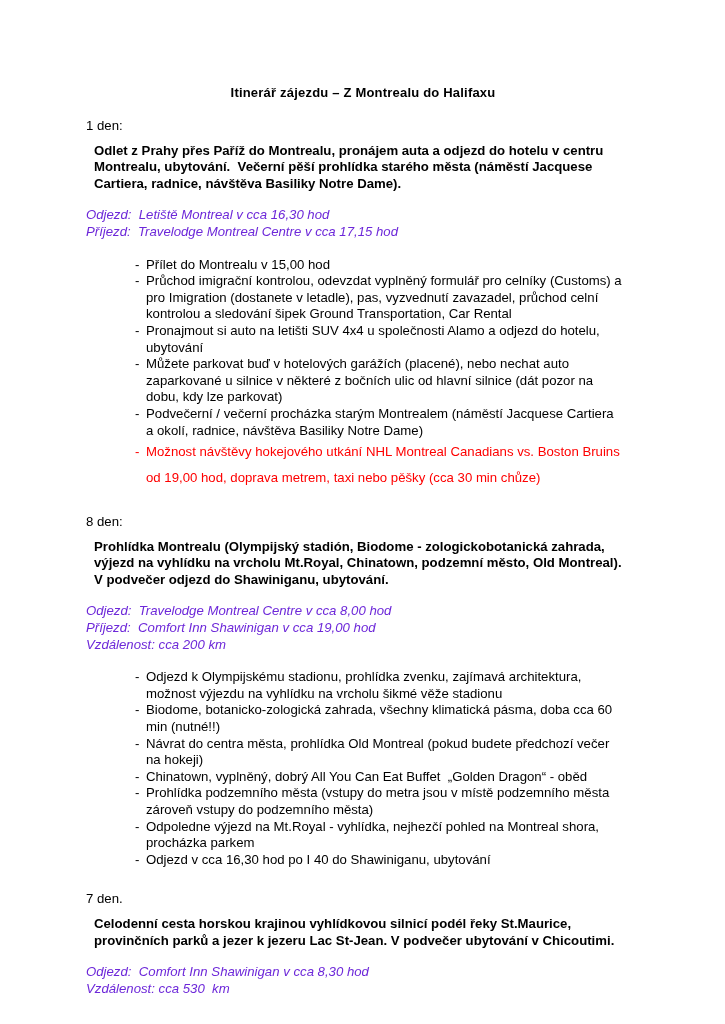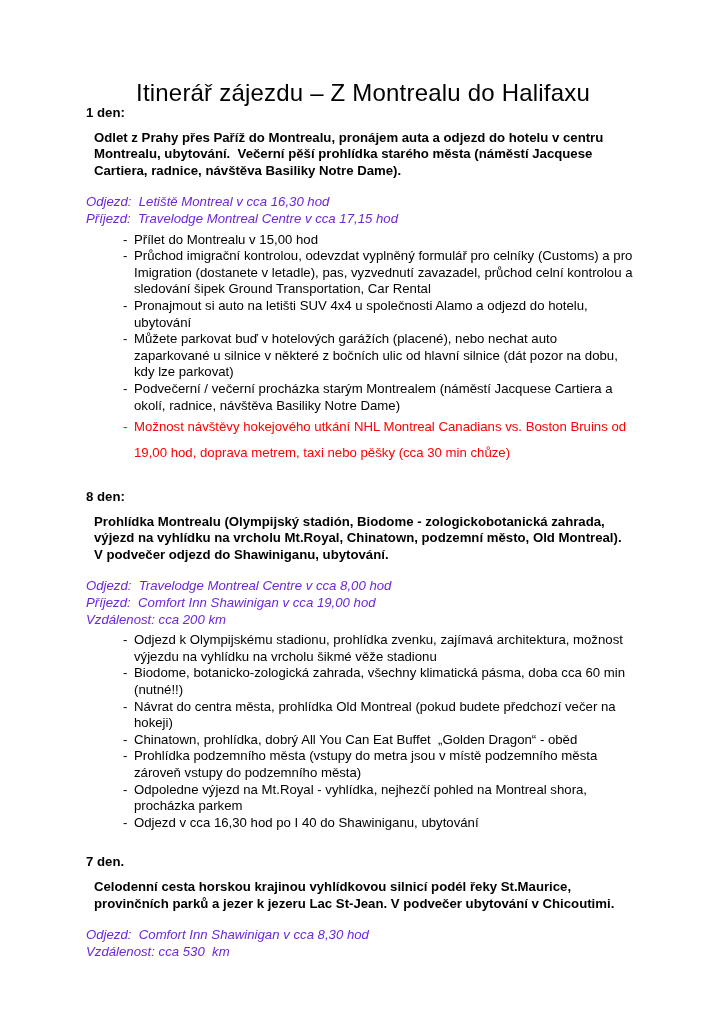--- a/index.html
+++ b/index.html
@@ -15,50 +15,50 @@
     box-sizing: border-box;
     padding: 82px 85px 0 86px;
     background: #ffffff;
     font-family: "Liberation Sans", "DejaVu Sans", sans-serif;
     font-size: 13.2px;
     line-height: 16.6px;
     color: #000000;
     overflow: hidden;
   }
   .doc-title {
-    margin: 0 0 1px 0;
+    margin: 0 0 14px 0;
     text-align: center;
-    font-size: 24px;
+    font-size: 13px;
     line-height: 22px;
-    font-weight: normal;
+    font-weight: bold;
     letter-spacing: 0.2px;
   }
   .day-section + .day-section {
     margin-top: 23px;
   }
   .day-heading {
     margin: 0;
-    font-weight: bold;
+    font-weight: normal;
   }
   .day-desc {
     margin: 8px;
     font-weight: bold;
     white-space: pre-wrap;
   }
   .meta-block {
     margin-top: 15px;
   }
   .meta-line {
     margin: 0;
     color: #6d28d9;
     font-style: italic;
     white-space: pre-wrap;
   }
   ul.bullets {
-    margin: 4px;
+    margin: 16px;
     padding: 0;
     list-style: none;
   }
   ul.bullets li {
     position: relative;
     padding-left: 44px;
     white-space: pre-wrap;
   }
   ul.bullets li::before {
     content: "-";
@@ -100,21 +100,21 @@
     <p class="day-desc">Prohlídka Montrealu (Olympijský stadión, Biodome - zologickobotanická zahrada, výjezd na vyhlídku na vrcholu Mt.Royal, Chinatown, podzemní město, Old Montreal). V podvečer odjezd do Shawiniganu, ubytování.</p>
     <div class="meta-block">
       <p class="meta-line">Odjezd:  Travelodge Montreal Centre v cca 8,00 hod</p>
       <p class="meta-line">Příjezd:  Comfort Inn Shawinigan v cca 19,00 hod</p>
       <p class="meta-line">Vzdálenost: cca 200 km</p>
     </div>
     <ul class="bullets">
       <li>Odjezd k Olympijskému stadionu, prohlídka zvenku, zajímavá architektura, možnost výjezdu na vyhlídku na vrcholu šikmé věže stadionu</li>
       <li>Biodome, botanicko-zologická zahrada, všechny klimatická pásma, doba cca 60 min (nutné!!)</li>
       <li>Návrat do centra města, prohlídka Old Montreal (pokud budete předchozí večer na hokeji)</li>
-      <li>Chinatown, prohlídka, dobrý All You Can Eat Buffet  „Golden Dragon“ - oběd</li>
+      <li>Chinatown, vyplněný, dobrý All You Can Eat Buffet  „Golden Dragon“ - oběd</li>
       <li>Prohlídka podzemního města (vstupy do metra jsou v místě podzemního města zároveň vstupy do podzemního města)</li>
       <li>Odpoledne výjezd na Mt.Royal - vyhlídka, nejhezčí pohled na Montreal shora, procházka parkem</li>
       <li>Odjezd v cca 16,30 hod po I 40 do Shawiniganu, ubytování</li>
     </ul>
   </section>
 
   <section class="day-section">
     <p class="day-heading">7 den.</p>
     <p class="day-desc">Celodenní cesta horskou krajinou vyhlídkovou silnicí podél řeky St.Maurice, provinčních parků a jezer k jezeru Lac St-Jean. V podvečer ubytování v Chicoutimi.</p>
     <div class="meta-block">

